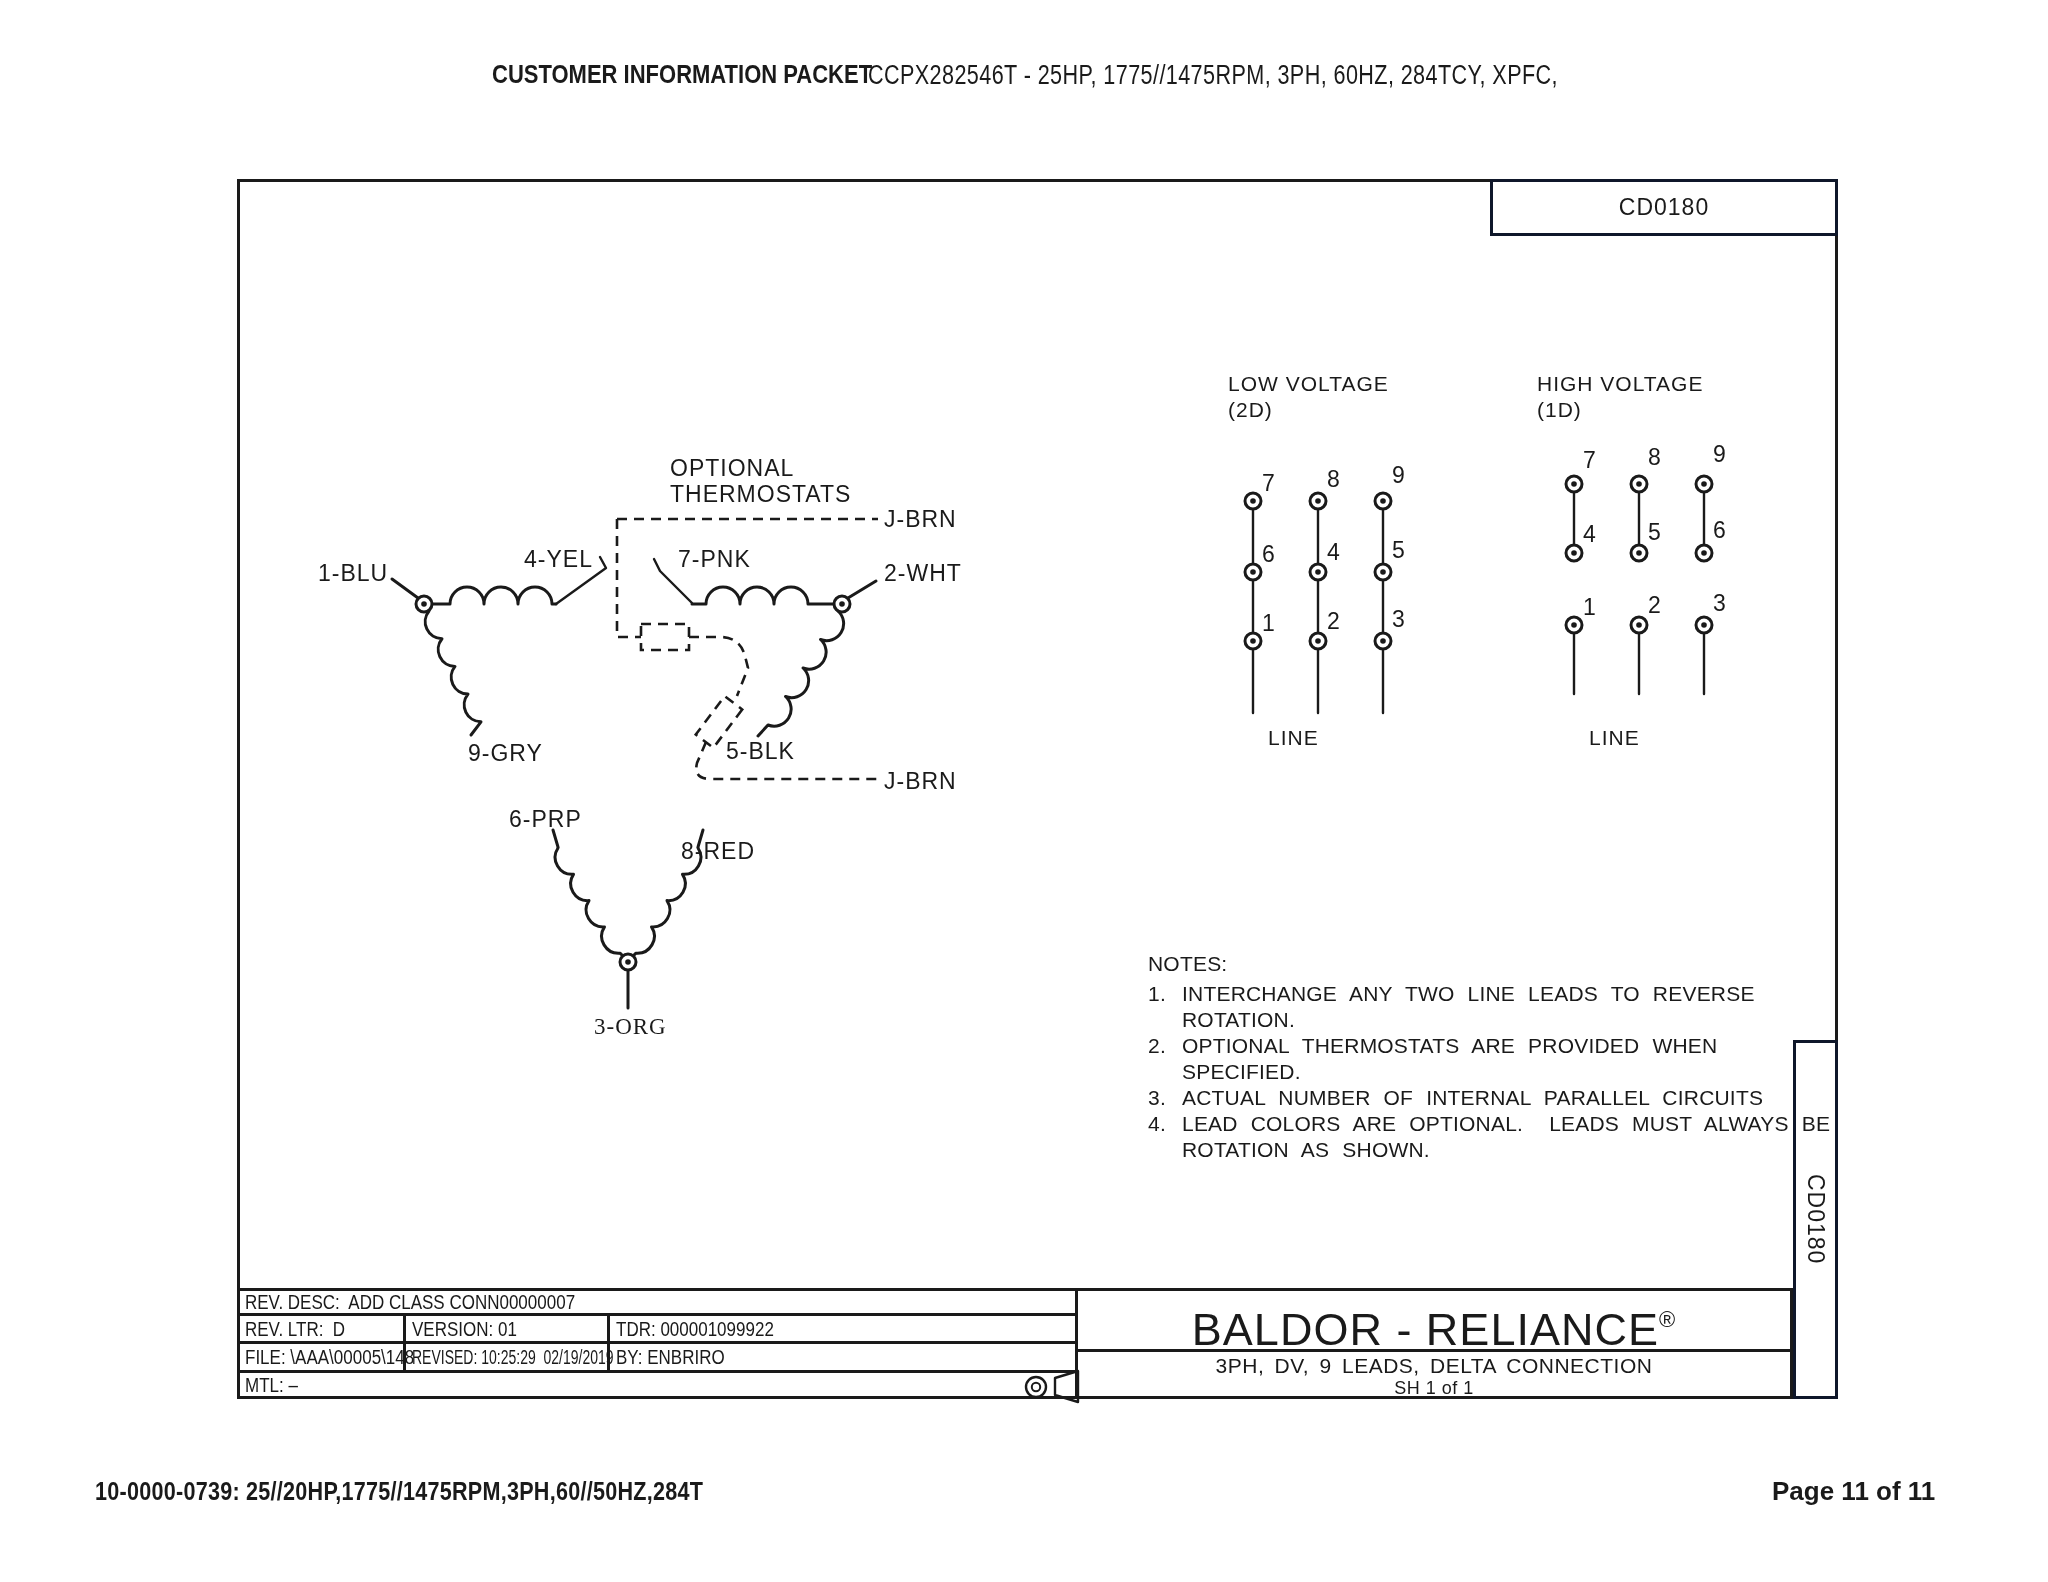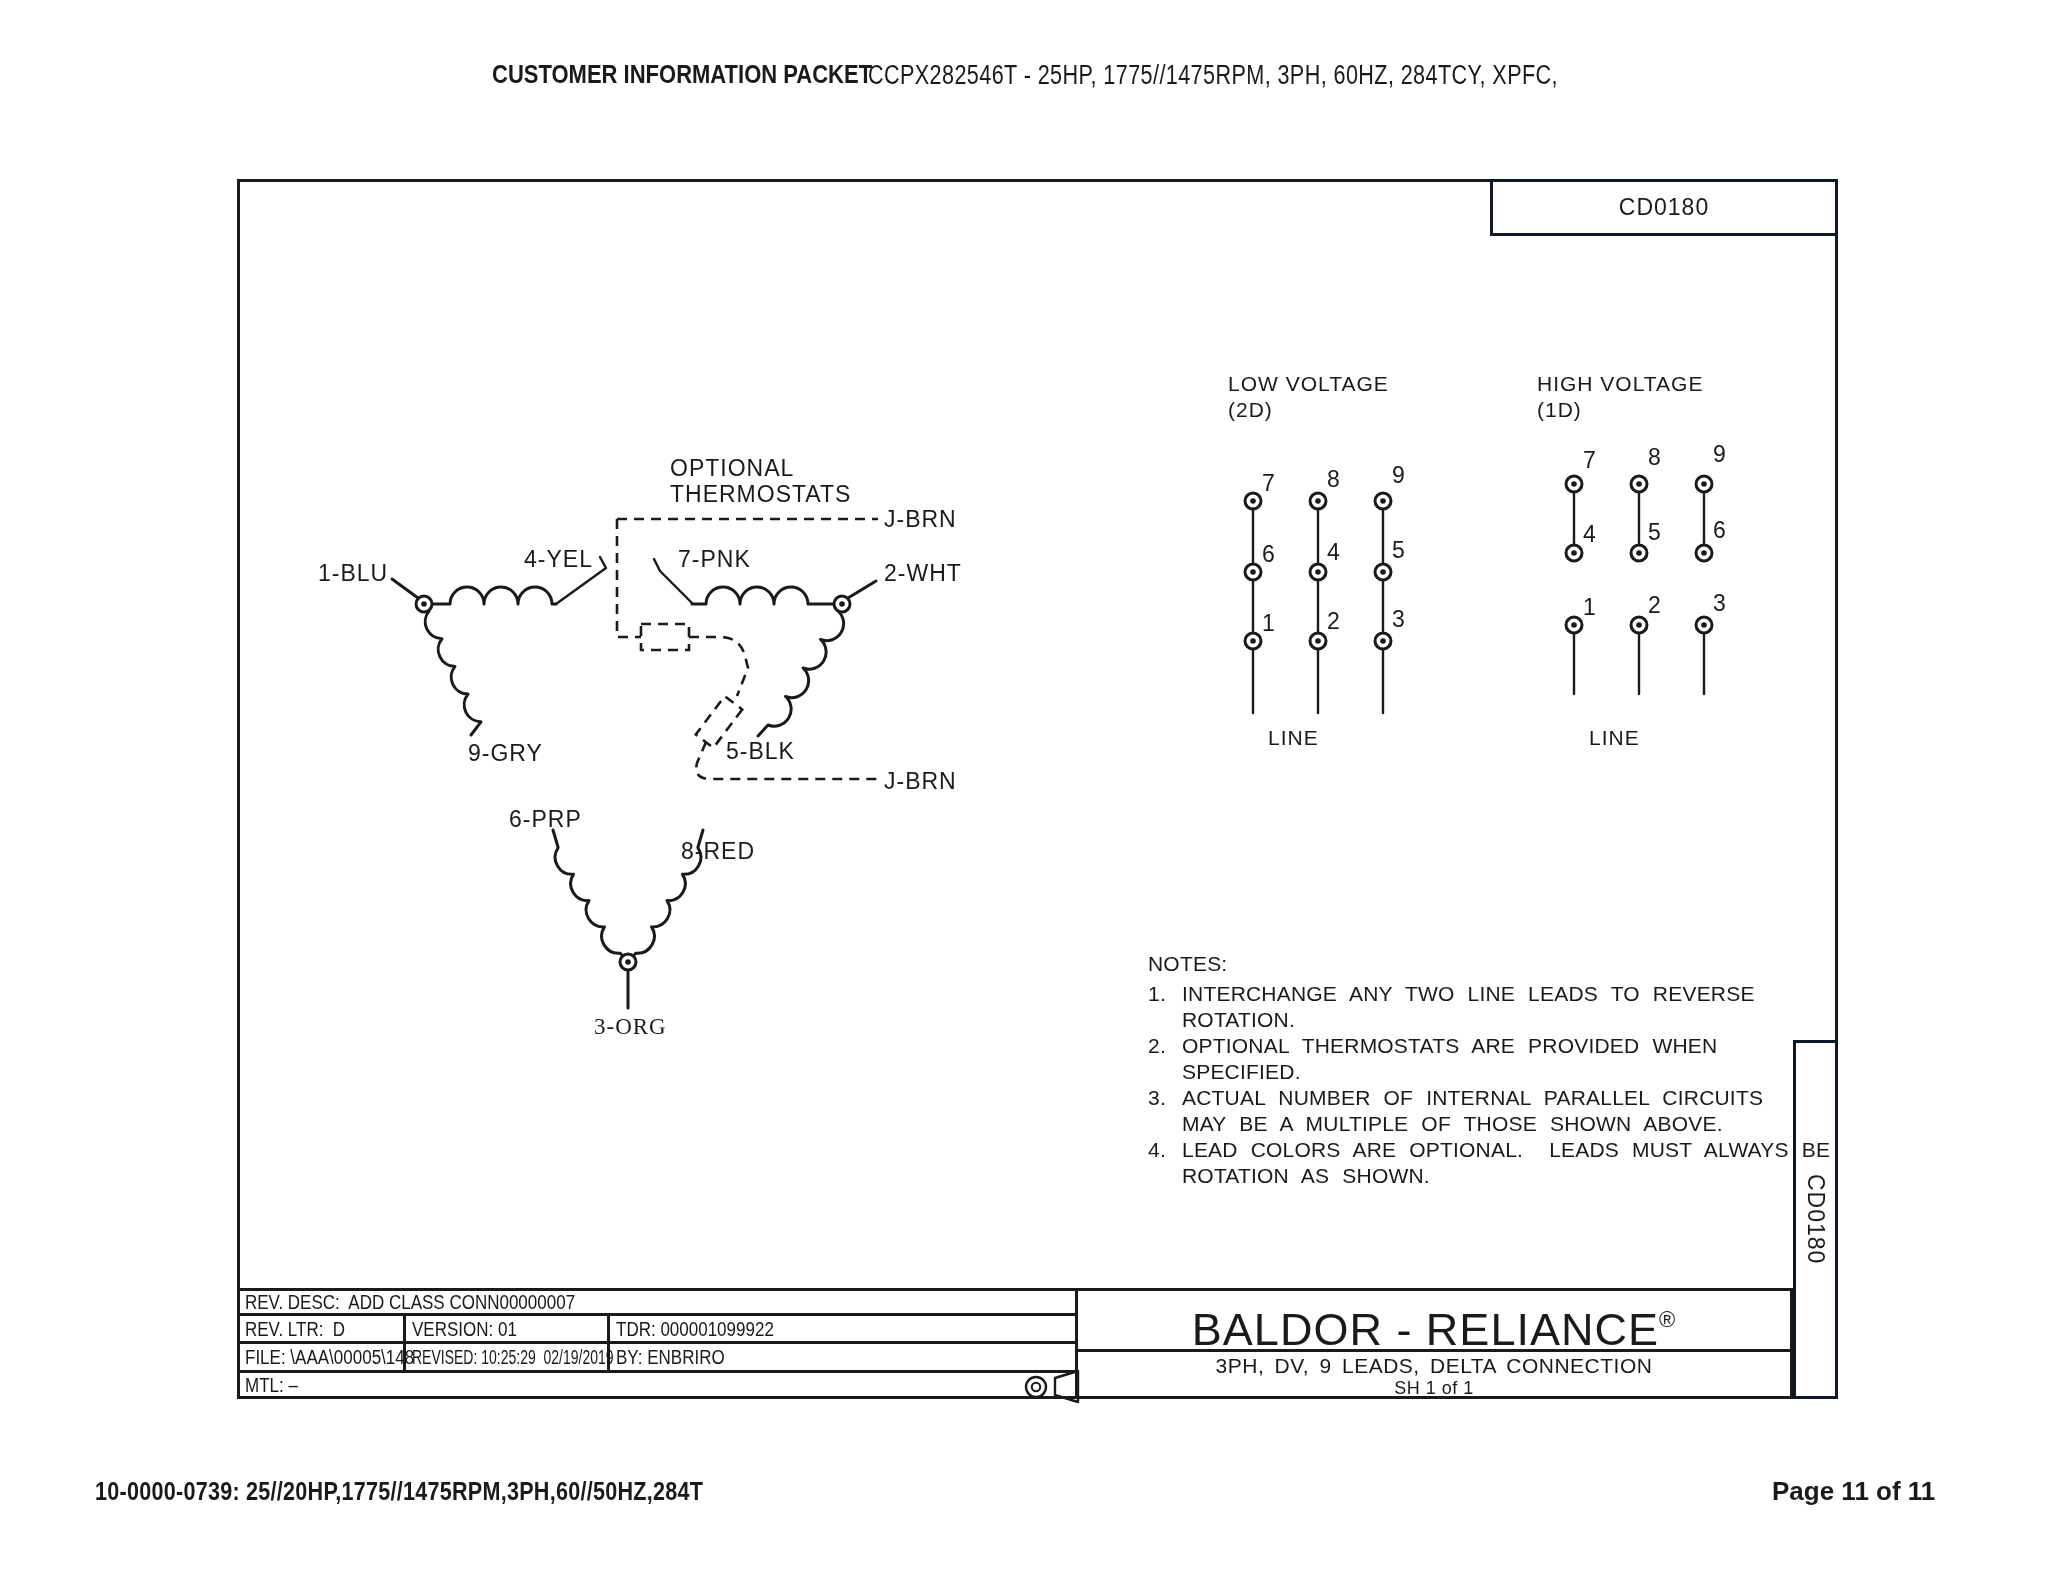--- a/index.html
+++ b/index.html
@@ -189,21 +189,20 @@
       <div class="nwrap">ROTATION.</div>
     </div>
     <div class="nitem">
       <span class="nnum">2.</span>
       <span class="nline">OPTIONAL THERMOSTATS ARE PROVIDED WHEN</span>
       <div class="nwrap">SPECIFIED.</div>
     </div>
     <div class="nitem">
       <span class="nnum">3.</span>
       <span class="nline">ACTUAL NUMBER OF INTERNAL PARALLEL CIRCUITS</span>
-      <div class="nwrap">MAY BE A MULTIPLE OF THOSE SHOWN ABOVE.</div>
     </div>
     <div class="nitem">
       <span class="nnum">4.</span>
       <span class="nline">LEAD COLORS ARE OPTIONAL.  LEADS MUST ALWAYS BE</span>
       <div class="nwrap">ROTATION AS SHOWN.</div>
     </div>
   </div>
 
   <div class="abs frame" style="left:237px;top:1288px;width:1550px;height:105px;border-width:3px;"></div>
   <div class="abs vline" style="left:1075px;top:1288px;width:3px;height:108px;"></div>

